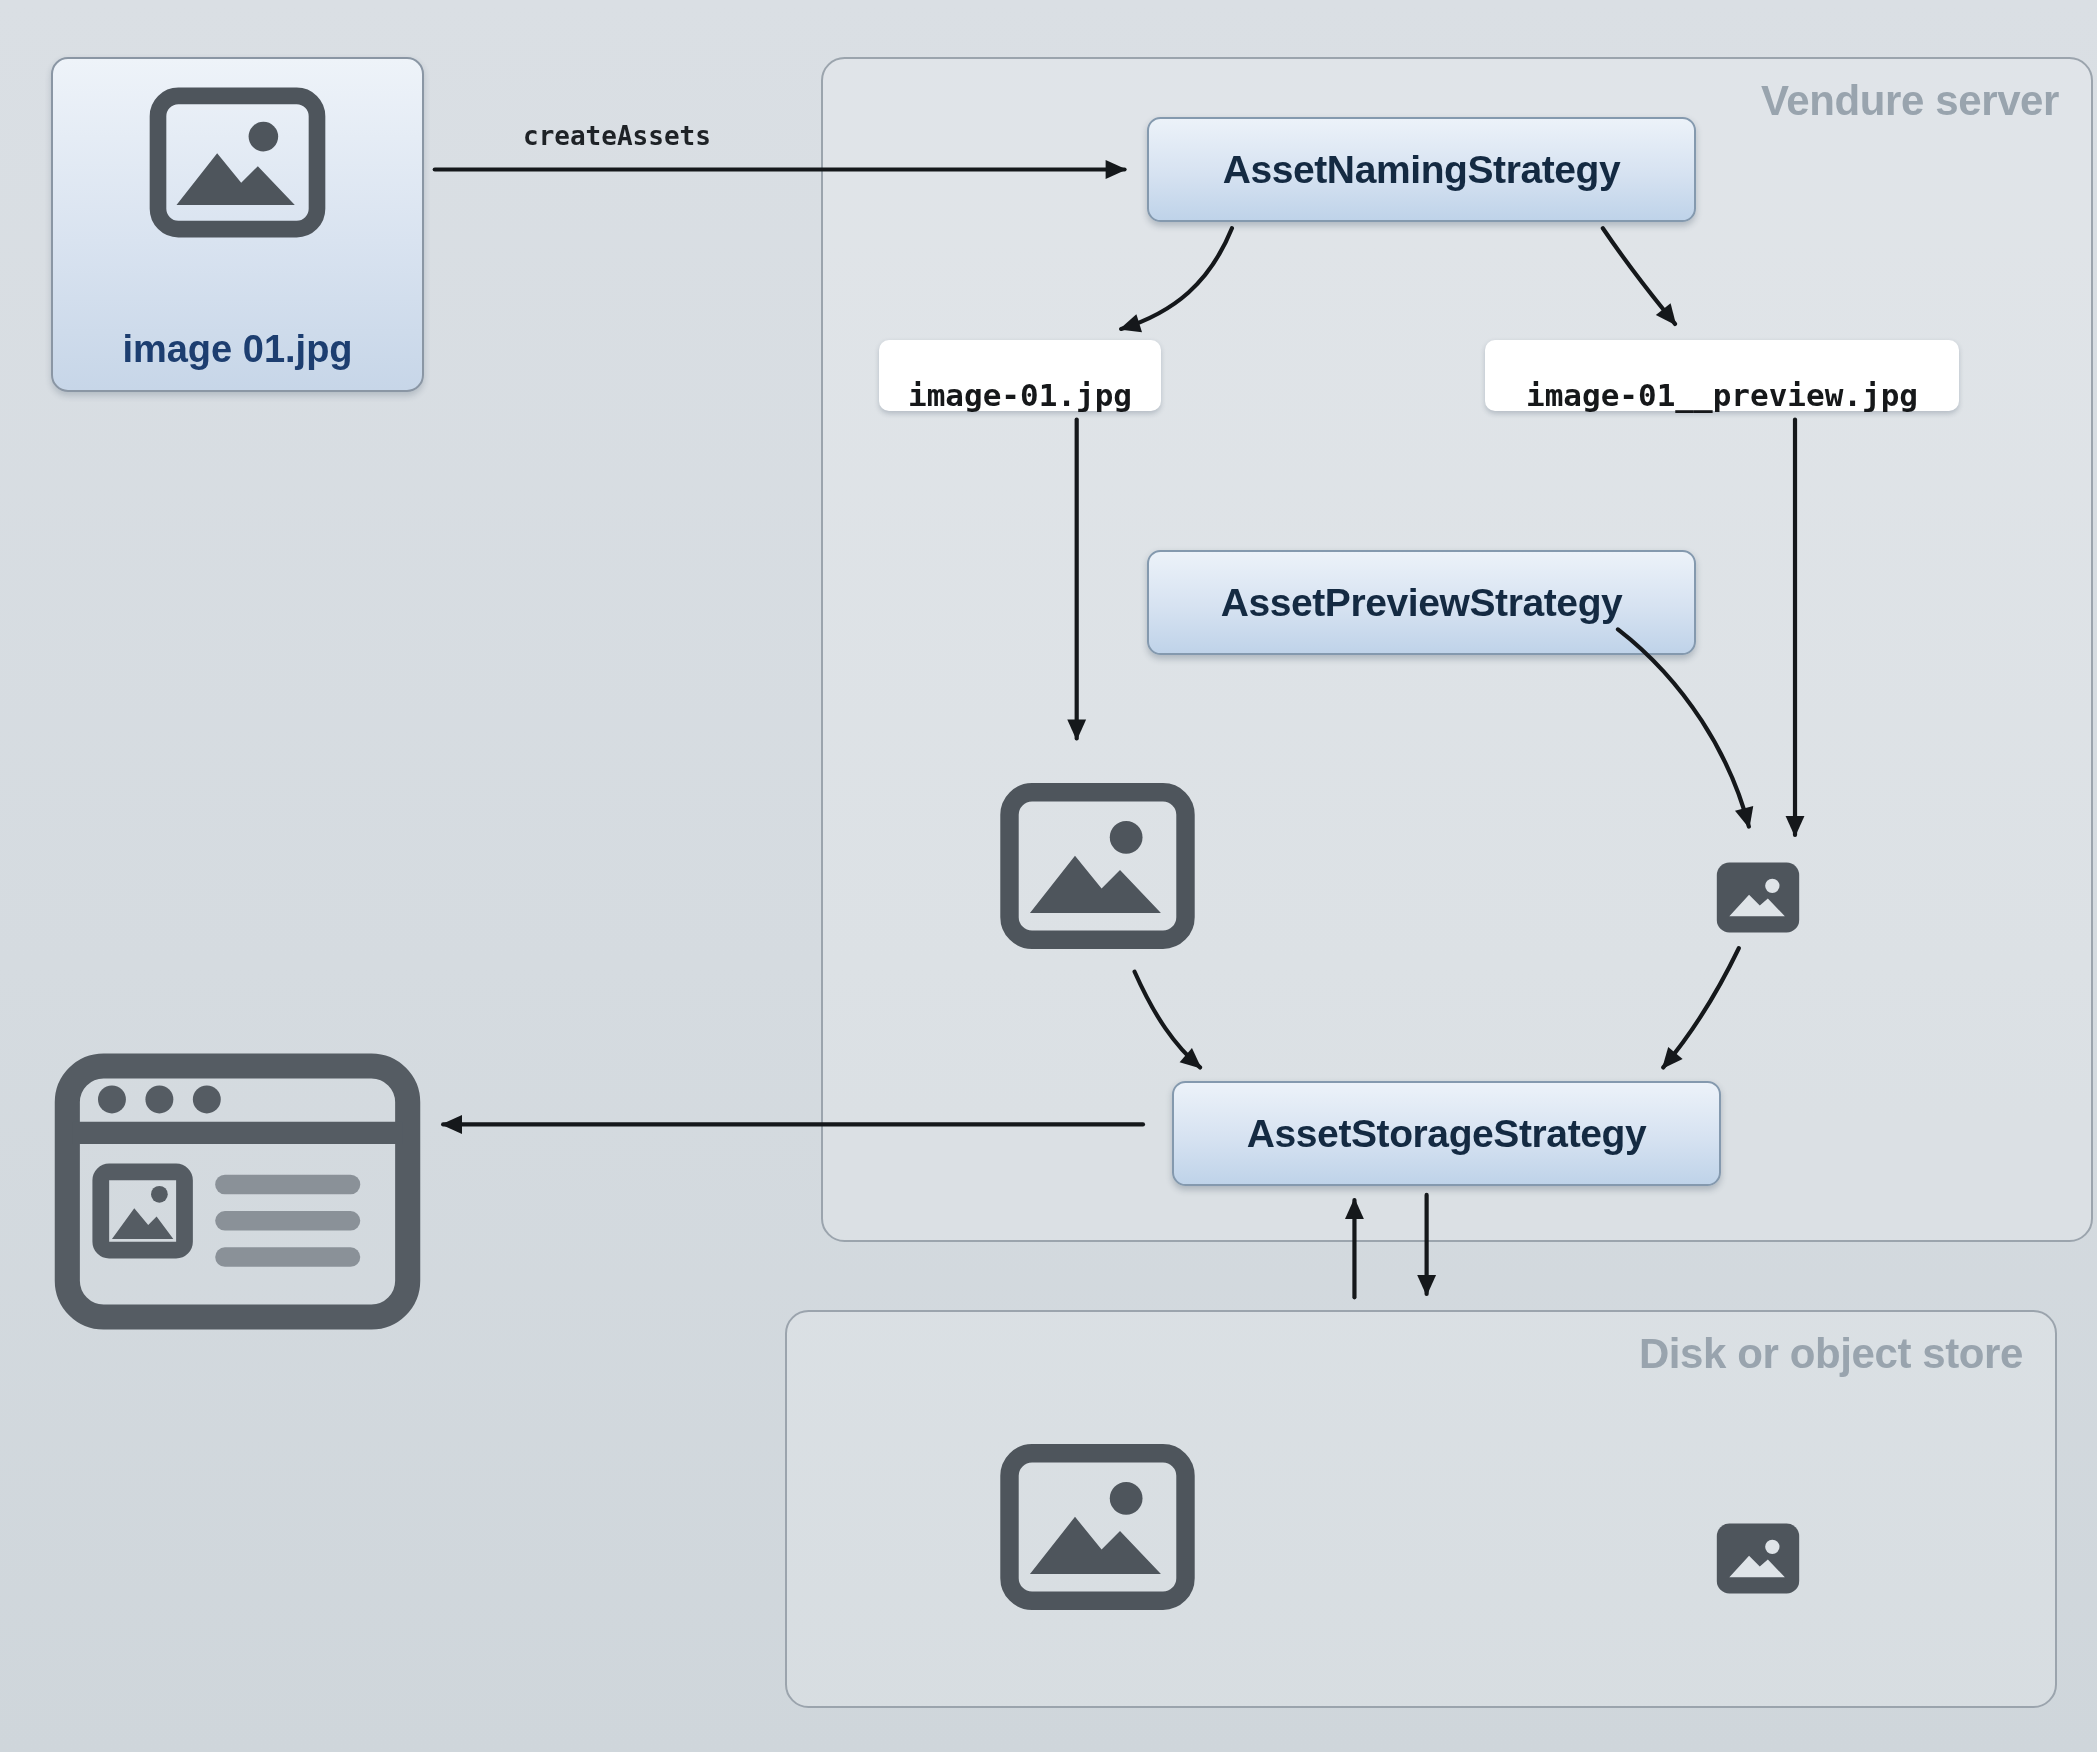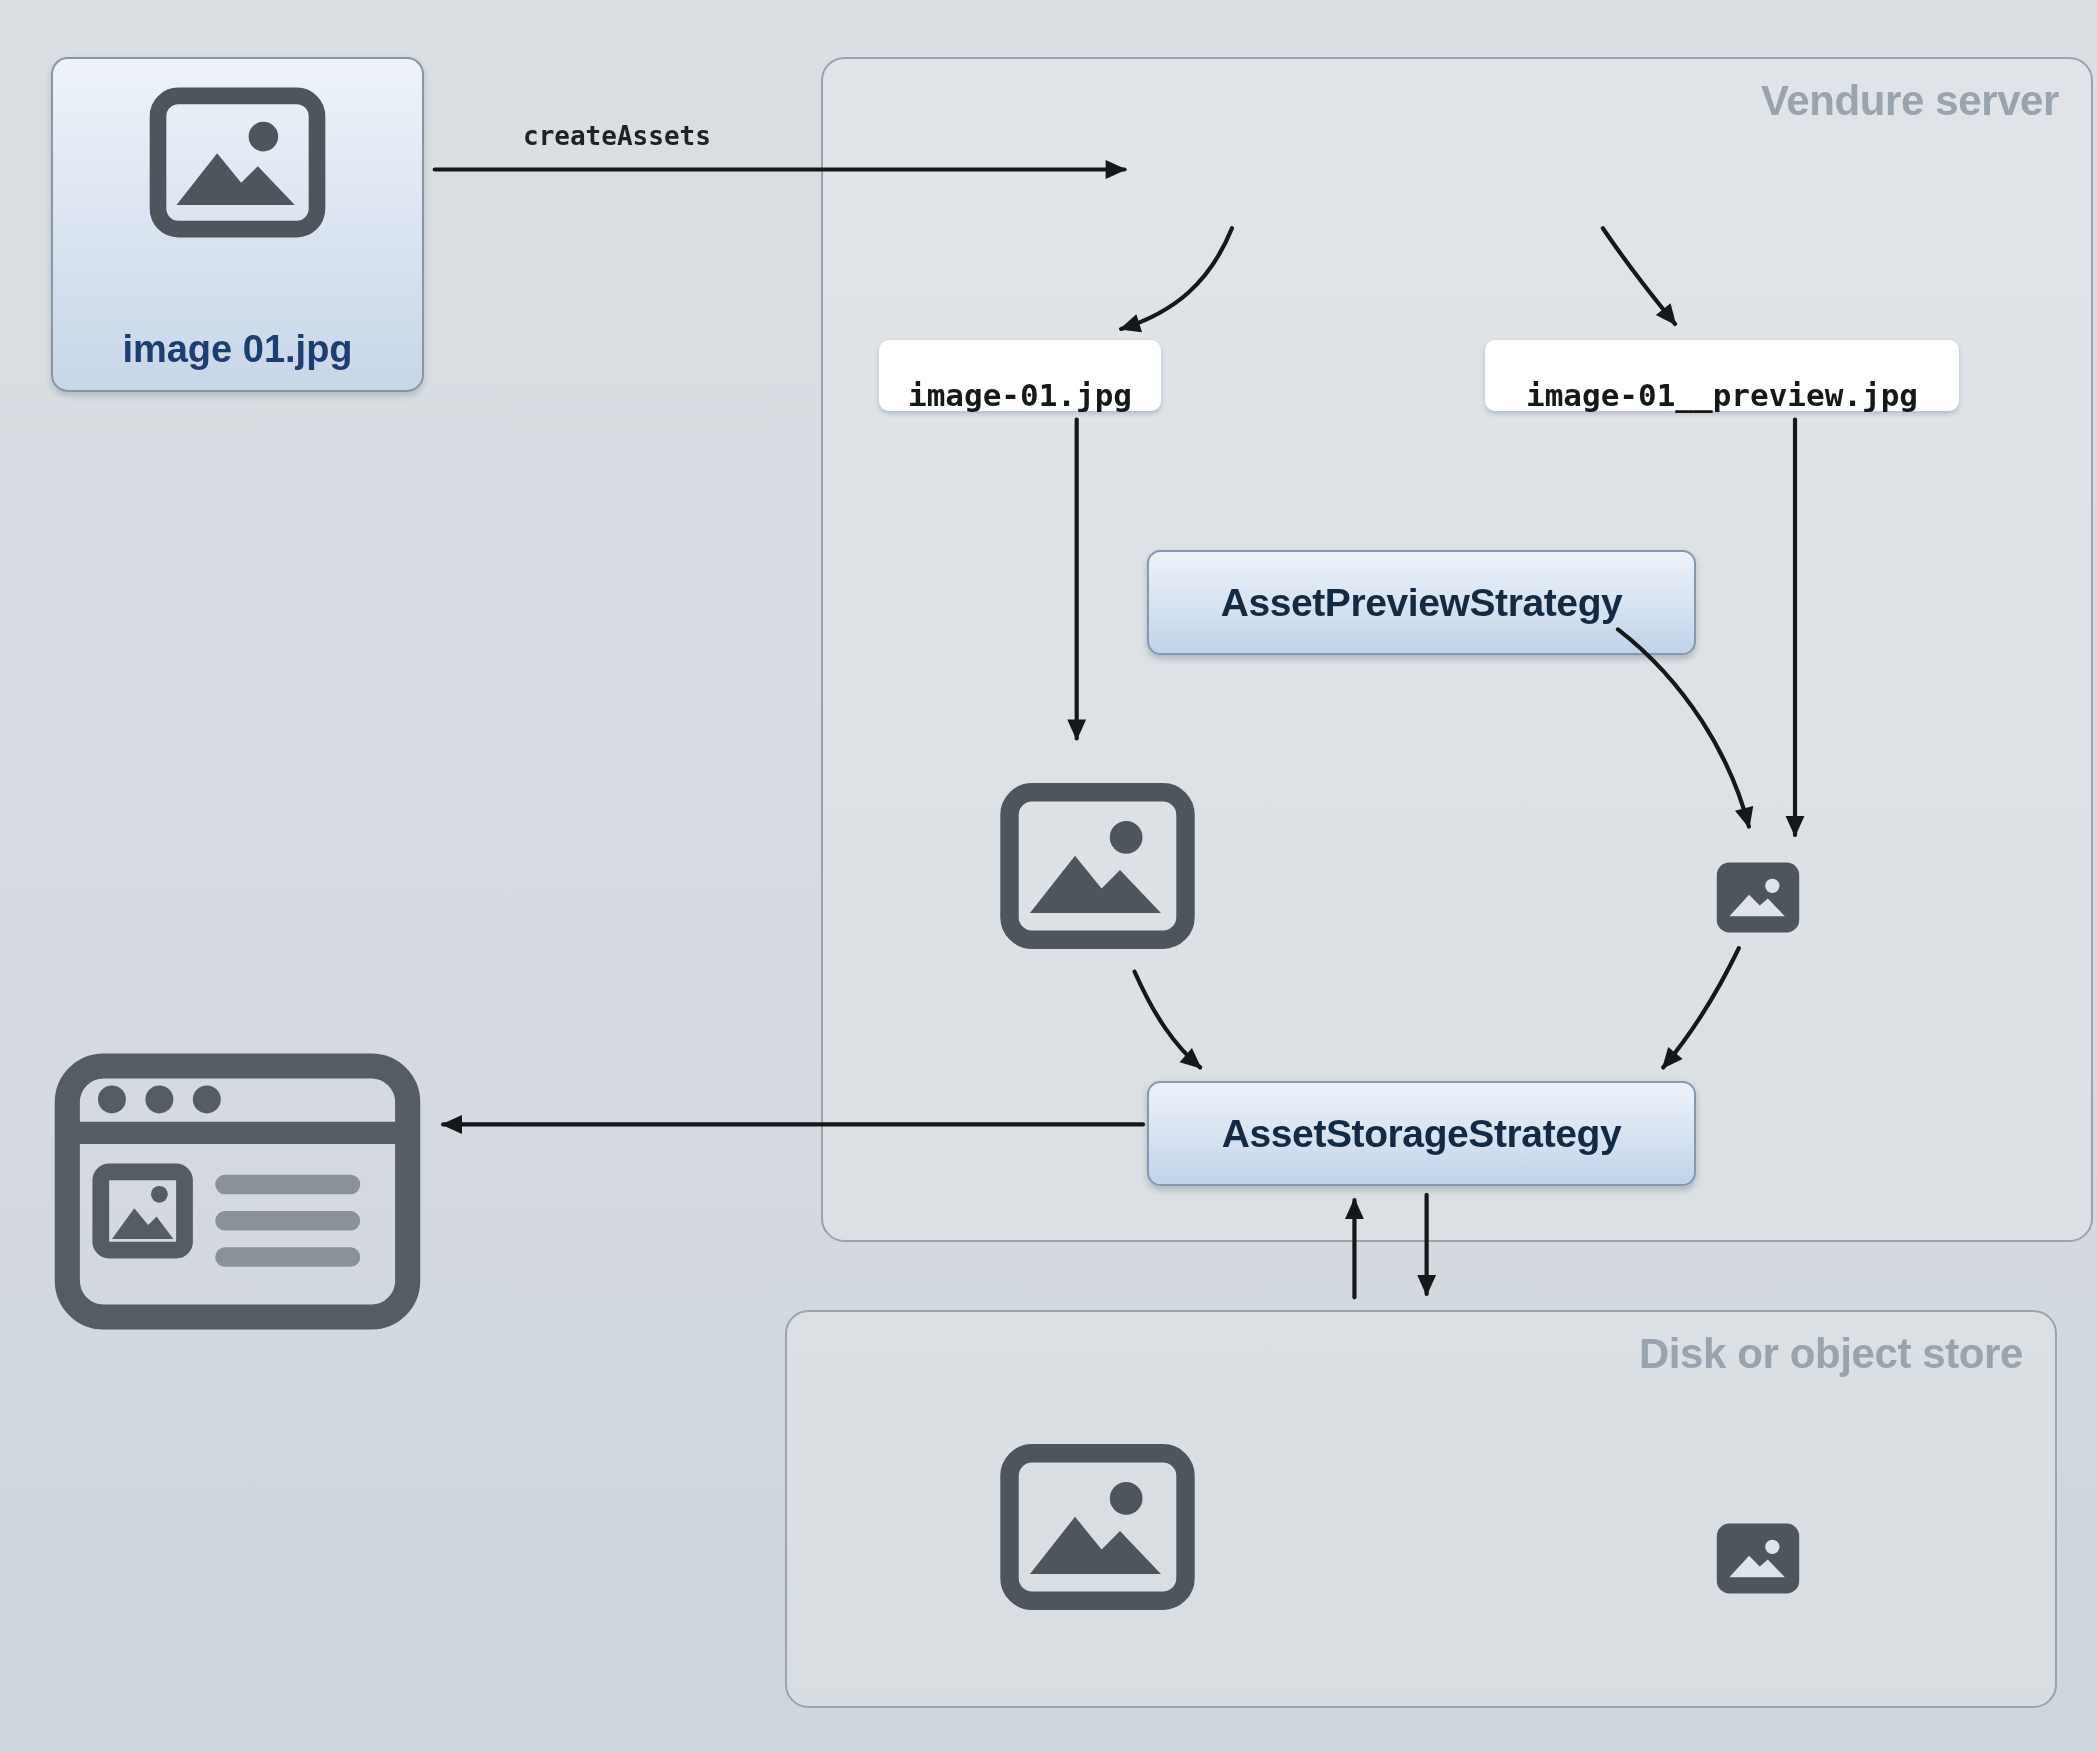--- a/index.html
+++ b/index.html
@@ -89,26 +89,29 @@
     <svg class="" width="193" height="159" viewBox="0 0 100 86">
       <rect x="7" y="7" width="86" height="72" rx="11" fill="none" stroke="#4e555c" stroke-width="9"></rect>
       <circle cx="64" cy="29" r="8" fill="#4e555c"></circle>
       <path d="M17 66 L39 38 L52 54 L61 45 L81 66 Z" fill="#4e555c"></path>
     </svg>
     <div class="card-label">image 01.jpg</div>
   </div>
 
   <div class="code-label" style="left:497px;top:123px;margin-left:26px;">createAssets</div>
 
+  <div class="strategy" style="left:1147px;top:117px;width:545px;height:101px;">
+    <span>AssetNamingStrategy</span>
+  </div>
 
   <div class="strategy" style="left:1147px;top:550px;width:545px;height:101px;">
     <span>AssetPreviewStrategy</span>
   </div>
 
-  <div class="strategy" style="left:1147px;top:1081px;width:545px;height:101px;">
+  <div class="strategy" style="left:1172px;top:1081px;width:545px;height:101px;">
     <span>AssetStorageStrategy</span>
   </div>
 
   <div class="pill" style="left:879px;top:340px;width:282px;height:71px;">
     <span>image-01.jpg</span>
   </div>
 
   <div class="pill" style="left:1485px;top:340px;width:474px;height:71px;">
     <span>image-01__preview.jpg</span>
   </div>

